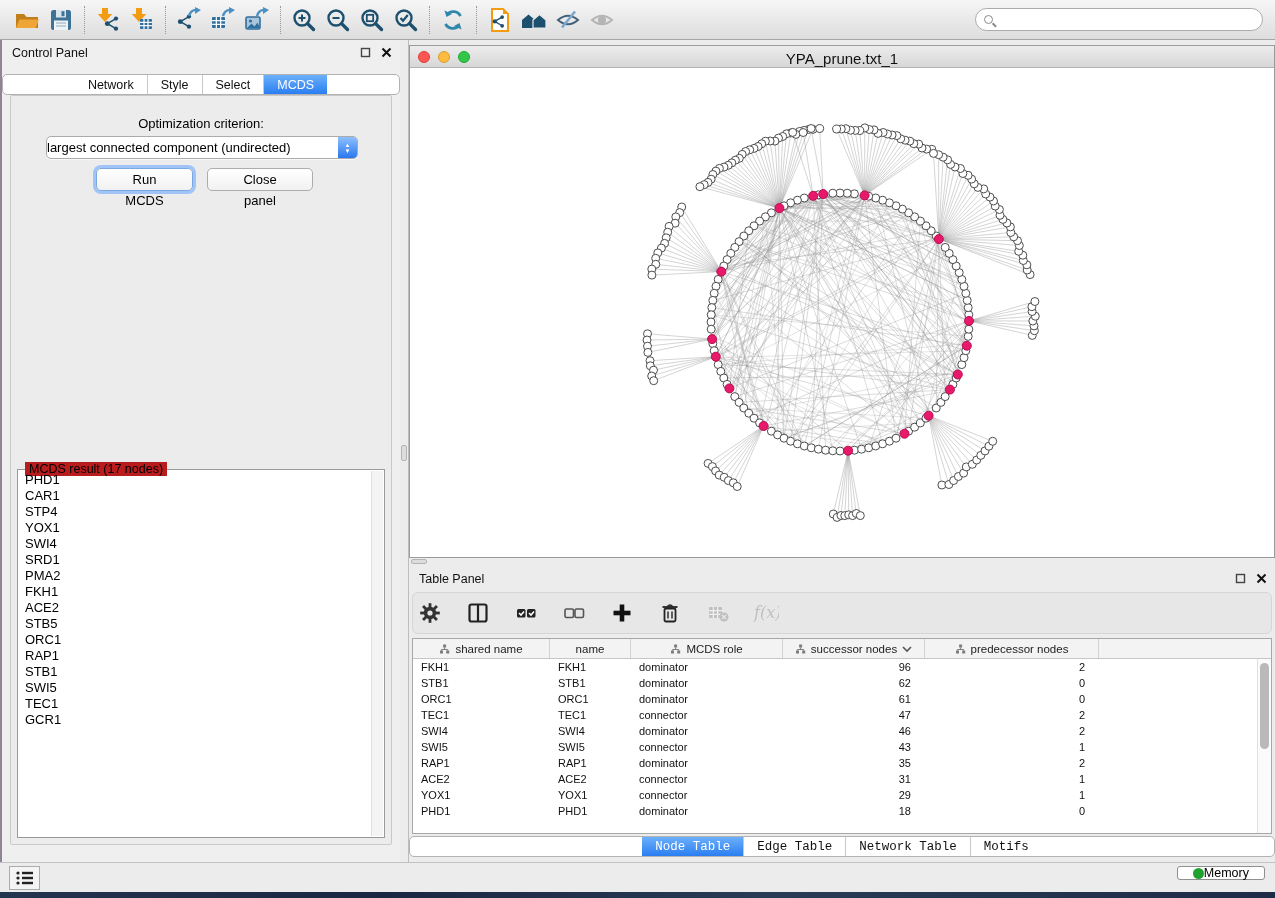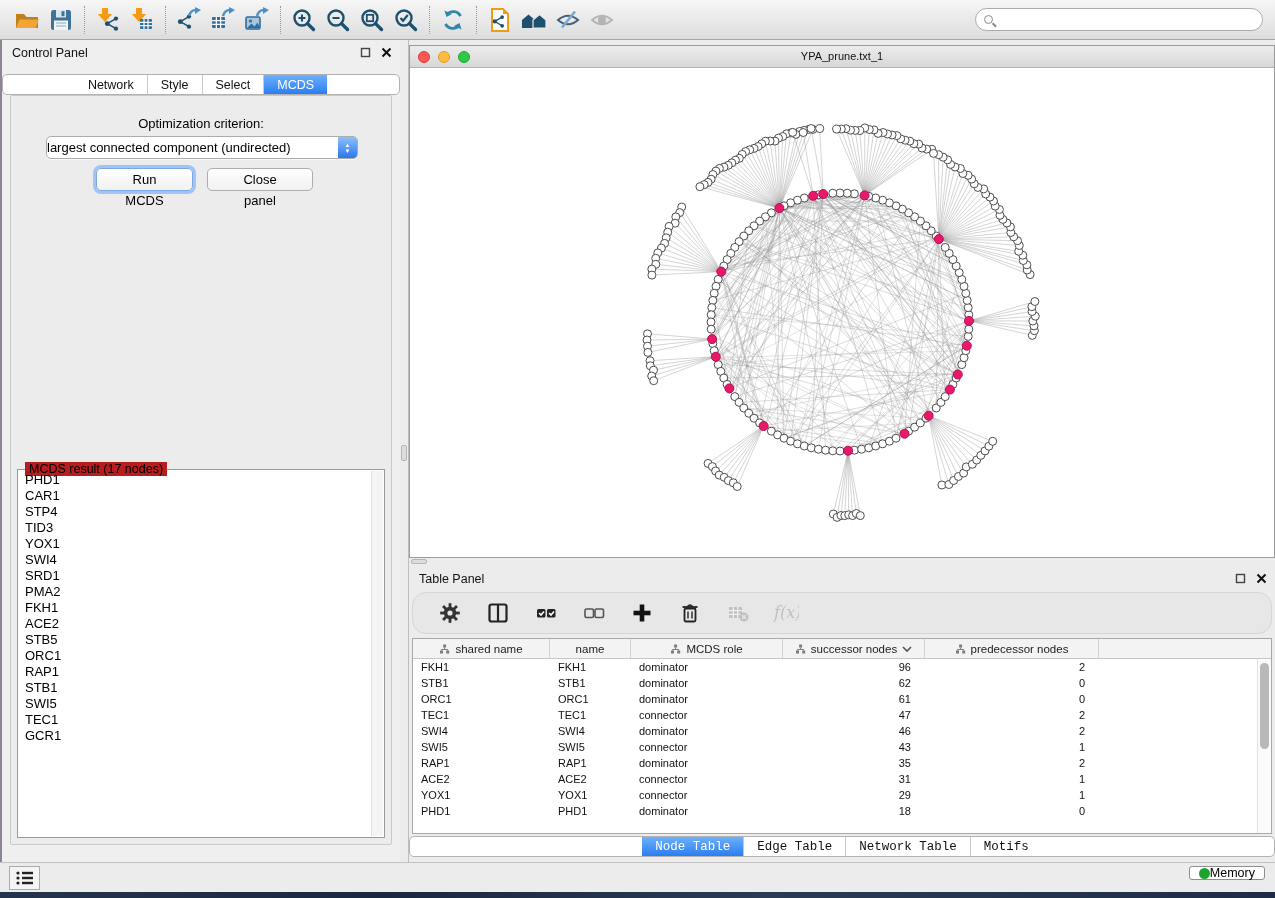--- a/index.html
+++ b/index.html
@@ -59,47 +59,47 @@
 
   
   .net-frame { position:absolute; left:409px; top:45px; width:866px; height:513px; border:1px solid #9b9b9b; background:#fff; }
   .net-title { position:absolute; left:0; top:0; right:0; height:22px; background:linear-gradient(#ececec,#d7d7d7);
     border-bottom:1px solid #b3b3b3; }
   .lights { position:absolute; left:8px; top:5px; display:flex; gap:8px; }
   .light { width:12px; height:12px; border-radius:50%; }
   .light.red { background:#fc5753; border:1px solid #df3c38; }
   .light.yellow { background:#fdbc40; border:1px solid #de9b2d; }
   .light.green { background:#33c748; border:1px solid #1da932; }
-  .net-title .ntext { position:absolute; left:0; right:0; top:4px; text-align:center; font-size:11px; color:#111; }
+  .net-title .ntext { position:absolute; left:0; right:0; top:4px; text-align:center; font-size:15px; color:#111; }
   .net-canvas { position:absolute; left:0; top:22px; width:864px; height:489px; background:#fff; }
 
   
   .tp { position:absolute; left:409px; top:566px; width:866px; height:294px; background:#ececec; }
   .tp-toolbar { position:absolute; left:3px; right:3px; top:26px; height:42px; background:#e7e7e7;
-    border:1px solid #d6d6d6; border-radius:14px; display:flex; align-items:center; padding-left:24px; gap:22px; }
+    border:1px solid #d6d6d6; border-radius:6px; display:flex; align-items:center; padding-left:4px; gap:22px; }
   .tpbtn { width:26px; height:26px; display:flex; align-items:center; justify-content:center; }
   .tpbtn.disabled { opacity:.5; }
   .tbl { position:absolute; left:3px; right:3px; top:72px; height:196px; background:#fff; border:1px solid #a8a8a8; }
   .tbl-head { display:flex; height:20px; background:#f3f3f3; border-bottom:1px solid #c6c6c6; }
   .th { display:flex; align-items:center; justify-content:center; gap:5px; font-size:11.5px; color:#222;
     border-right:1px solid #d2d2d2; overflow:hidden; white-space:nowrap; }
   .tbl-body { position:absolute; left:0; right:14px; top:20px; bottom:0; overflow:hidden; }
   .tr { display:flex; height:16px; }
   .td { font-size:11px; color:#111; line-height:16px; white-space:nowrap; overflow:hidden; }
   .td.left { padding-left:8px; text-align:left; }
   .td.right { text-align:right; padding-right:14px; }
   .tbl-scroll { position:absolute; right:0; top:20px; bottom:0; width:14px; background:#fbfbfb; border-left:1px solid #e0e0e0; }
   .tbl-scroll .thumb { position:absolute; left:2px; top:4px; width:9px; height:86px; background:#b9b9b9; border-radius:5px; }
   .tbl-tabs { position:absolute; left:0; right:0; top:270px; display:flex; justify-content:center;font-family:Liberation Mono, monospace; }
 
   
   .statusbar { position:absolute; left:0; top:862px; width:1275px; height:30px; background:#ececec; border-top:1px solid #c2c2c2; }
   .listbtn { position:absolute; left:9px; top:3px; width:31px; height:24px; background:#f4f4f4; border:1px solid #ababab; display:flex; align-items:center; justify-content:center; }
   .membtn { position:absolute; right:10px; top:3px; height:14px; background:#fff; border:1px solid #8f8f8f; border-radius:3px;
-    display:flex; align-items:center; gap:0; padding:0 9px; font-size:12.5px; color:#000; }
+    display:flex; align-items:center; gap:0; padding:0 15px; font-size:12.5px; color:#000; }
   .memdot { width:11px; height:11px; border-radius:50%; background:#1fa32e; }
 </style>
 </head>
 <body>
 
 <div class="window">
 
   <div class="toolbar">
     <span id="tb-icons" style="display:flex;align-items:center;">
         <div class="tbtn">
@@ -287,21 +287,20 @@
           </span>
       </div>
       <div class="btn focusring" style="left:85px; top:72px; width:97px;">Run MCDS</div>
       <div class="btn" style="left:196px; top:72px; width:106px;">Close panel</div>
       <div class="titled">
         <span class="legend">MCDS result (17 nodes)</span>
         <div class="mcds-list" id="mcds-list">
             <div class="li">PHD1</div>
             <div class="li">CAR1</div>
             <div class="li">STP4</div>
-            <div class="li">TID3</div>
             <div class="li">YOX1</div>
             <div class="li">SWI4</div>
             <div class="li">SRD1</div>
             <div class="li">PMA2</div>
             <div class="li">FKH1</div>
             <div class="li">ACE2</div>
             <div class="li">STB5</div>
             <div class="li">ORC1</div>
             <div class="li">RAP1</div>
             <div class="li">STB1</div>

